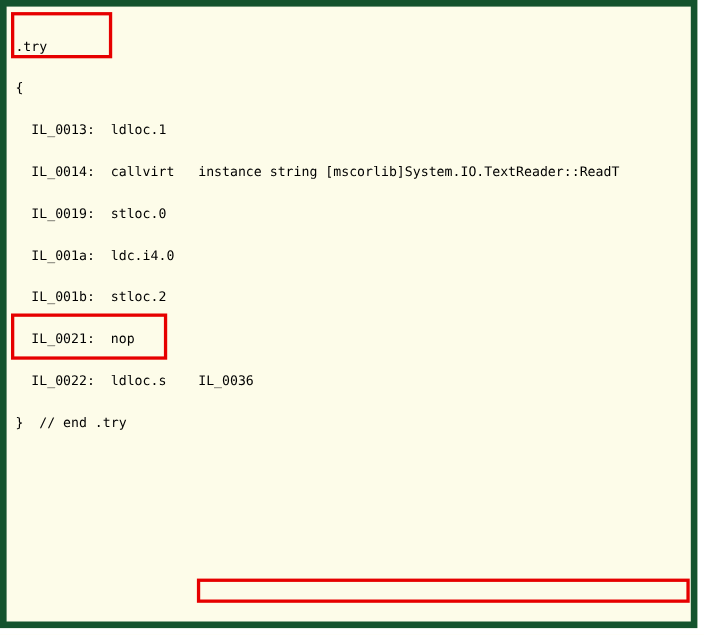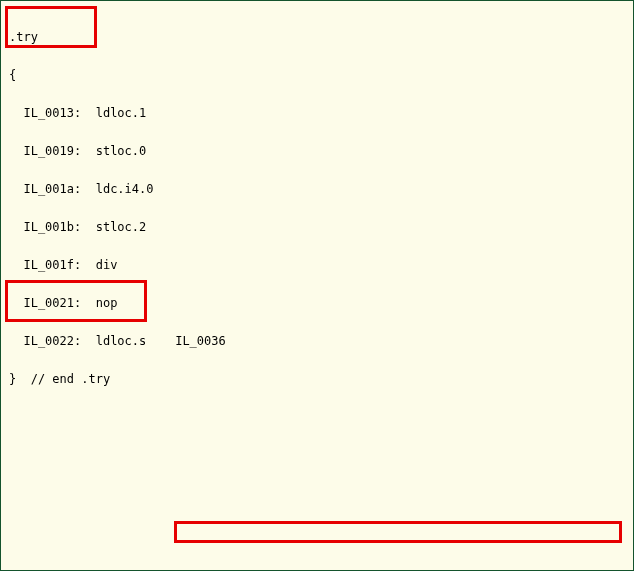--- a/index.html
+++ b/index.html
@@ -3,21 +3,21 @@
 <meta charset="utf-8">
 <style>
   body {
     margin: 0;
     padding: 0;
     background: #fff;
   }
   .container {
     width: 634px;
     height: 571px;
-    border: 1px solid #14532d;
+    border: 6px solid #14532d;
     background: #fdfce9;
     position: relative;
     font-family: "Lucida Console", Monaco, monospace;
     font-size: 12px;
     color: #000;
     overflow: hidden;
     box-sizing: border-box;
   }
   .code-area {
     padding: 8px 0 8px 8px;
@@ -39,24 +39,24 @@
   .box3 { top: 520px; left: 173px; width: 448px; height: 22px; }
 </style>
 </head>
 <body>
 
 <div class="container">
   <div class="code-area">
 <div class="line">.try</div>
 <div class="line">{</div>
 <div class="line">  IL_0013:  ldloc.1</div>
+<div class="line">  IL_0014:  callvirt   instance string [mscorlib]System.IO.TextReader::ReadT</div>
 <div class="line">  IL_0019:  stloc.0</div>
 <div class="line">  IL_001a:  ldc.i4.0</div>
 <div class="line">  IL_001b:  stloc.2</div>
-<div class="line">  IL_001f:  div</div>
 <div class="line">  IL_0021:  nop</div>
 <div class="line">  IL_0022:  ldloc.s    IL_0036</div>
 <div class="line">}  // end .try</div>
 
 
 
 
 
 
 

